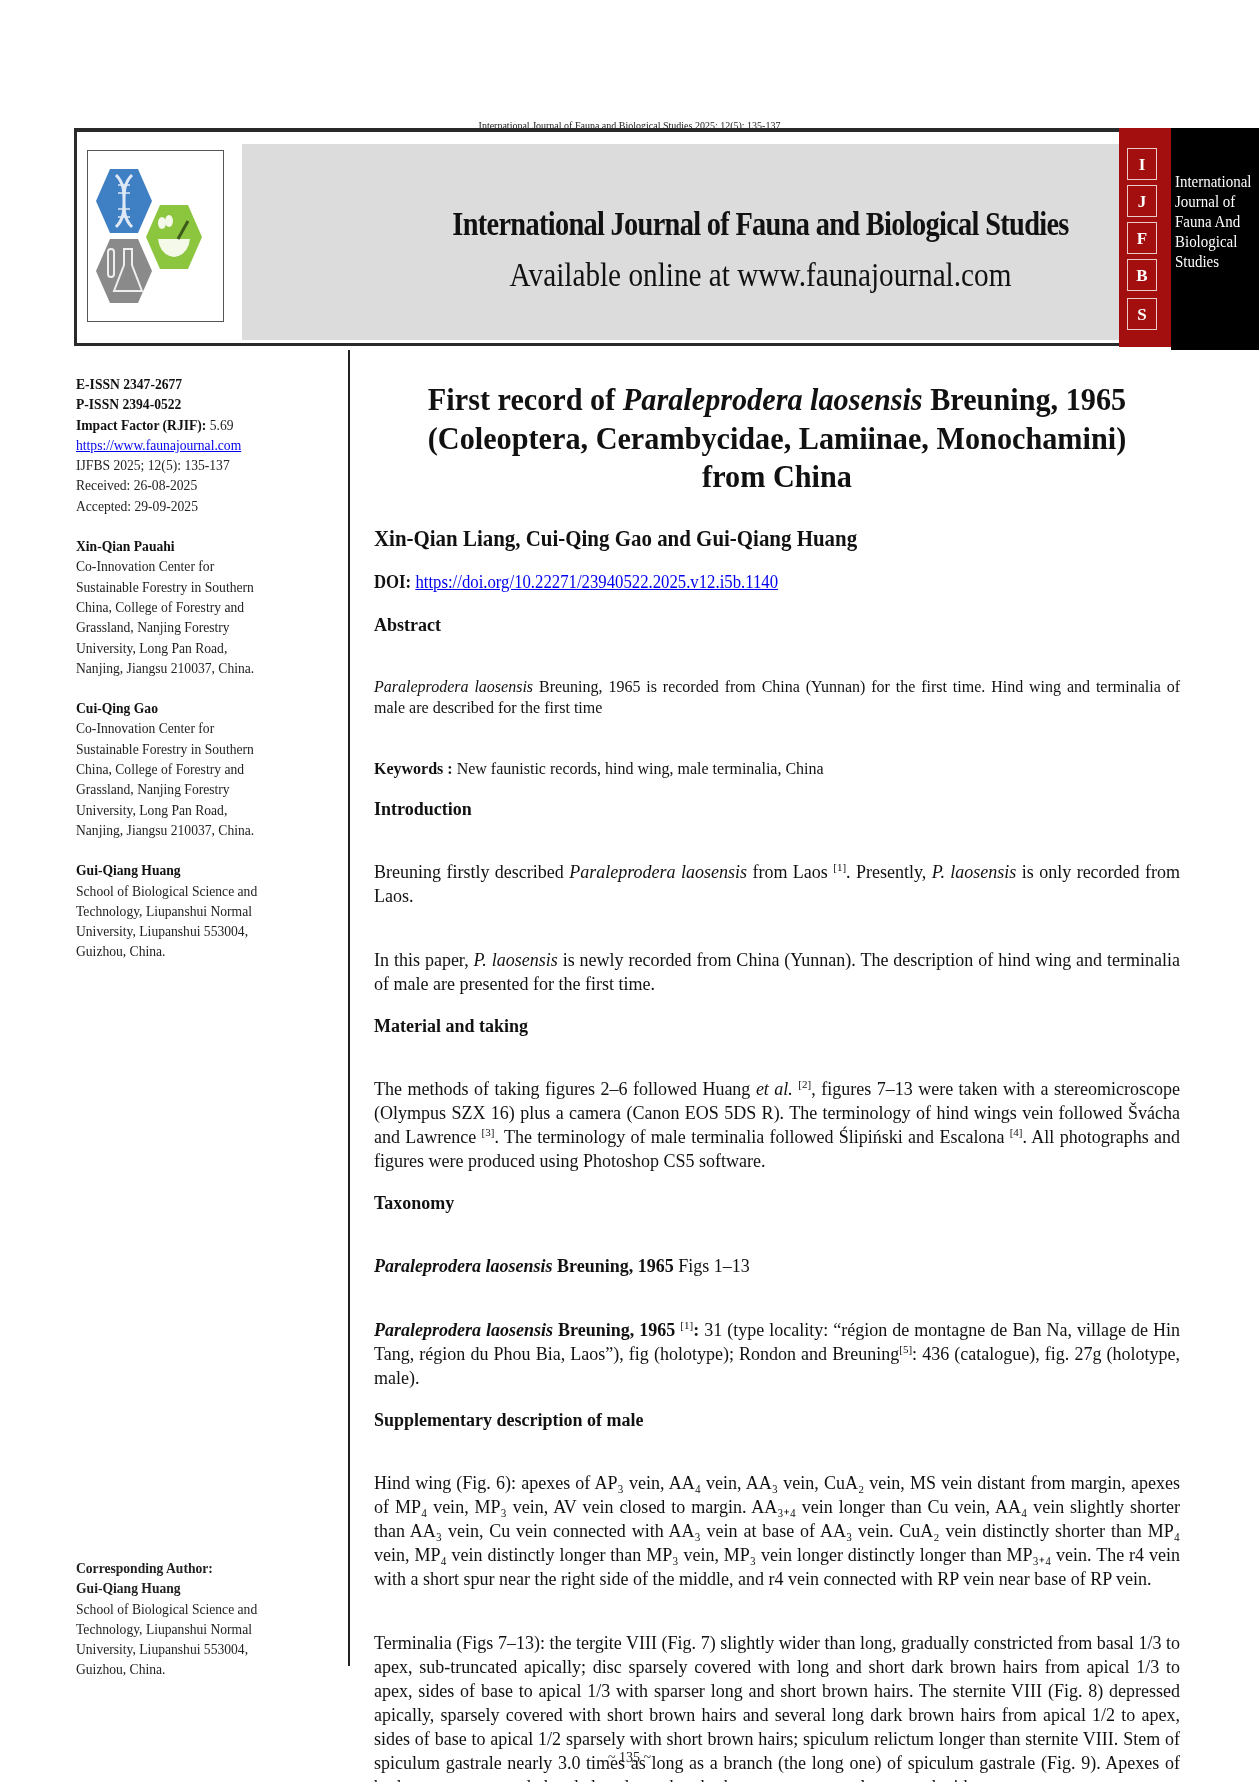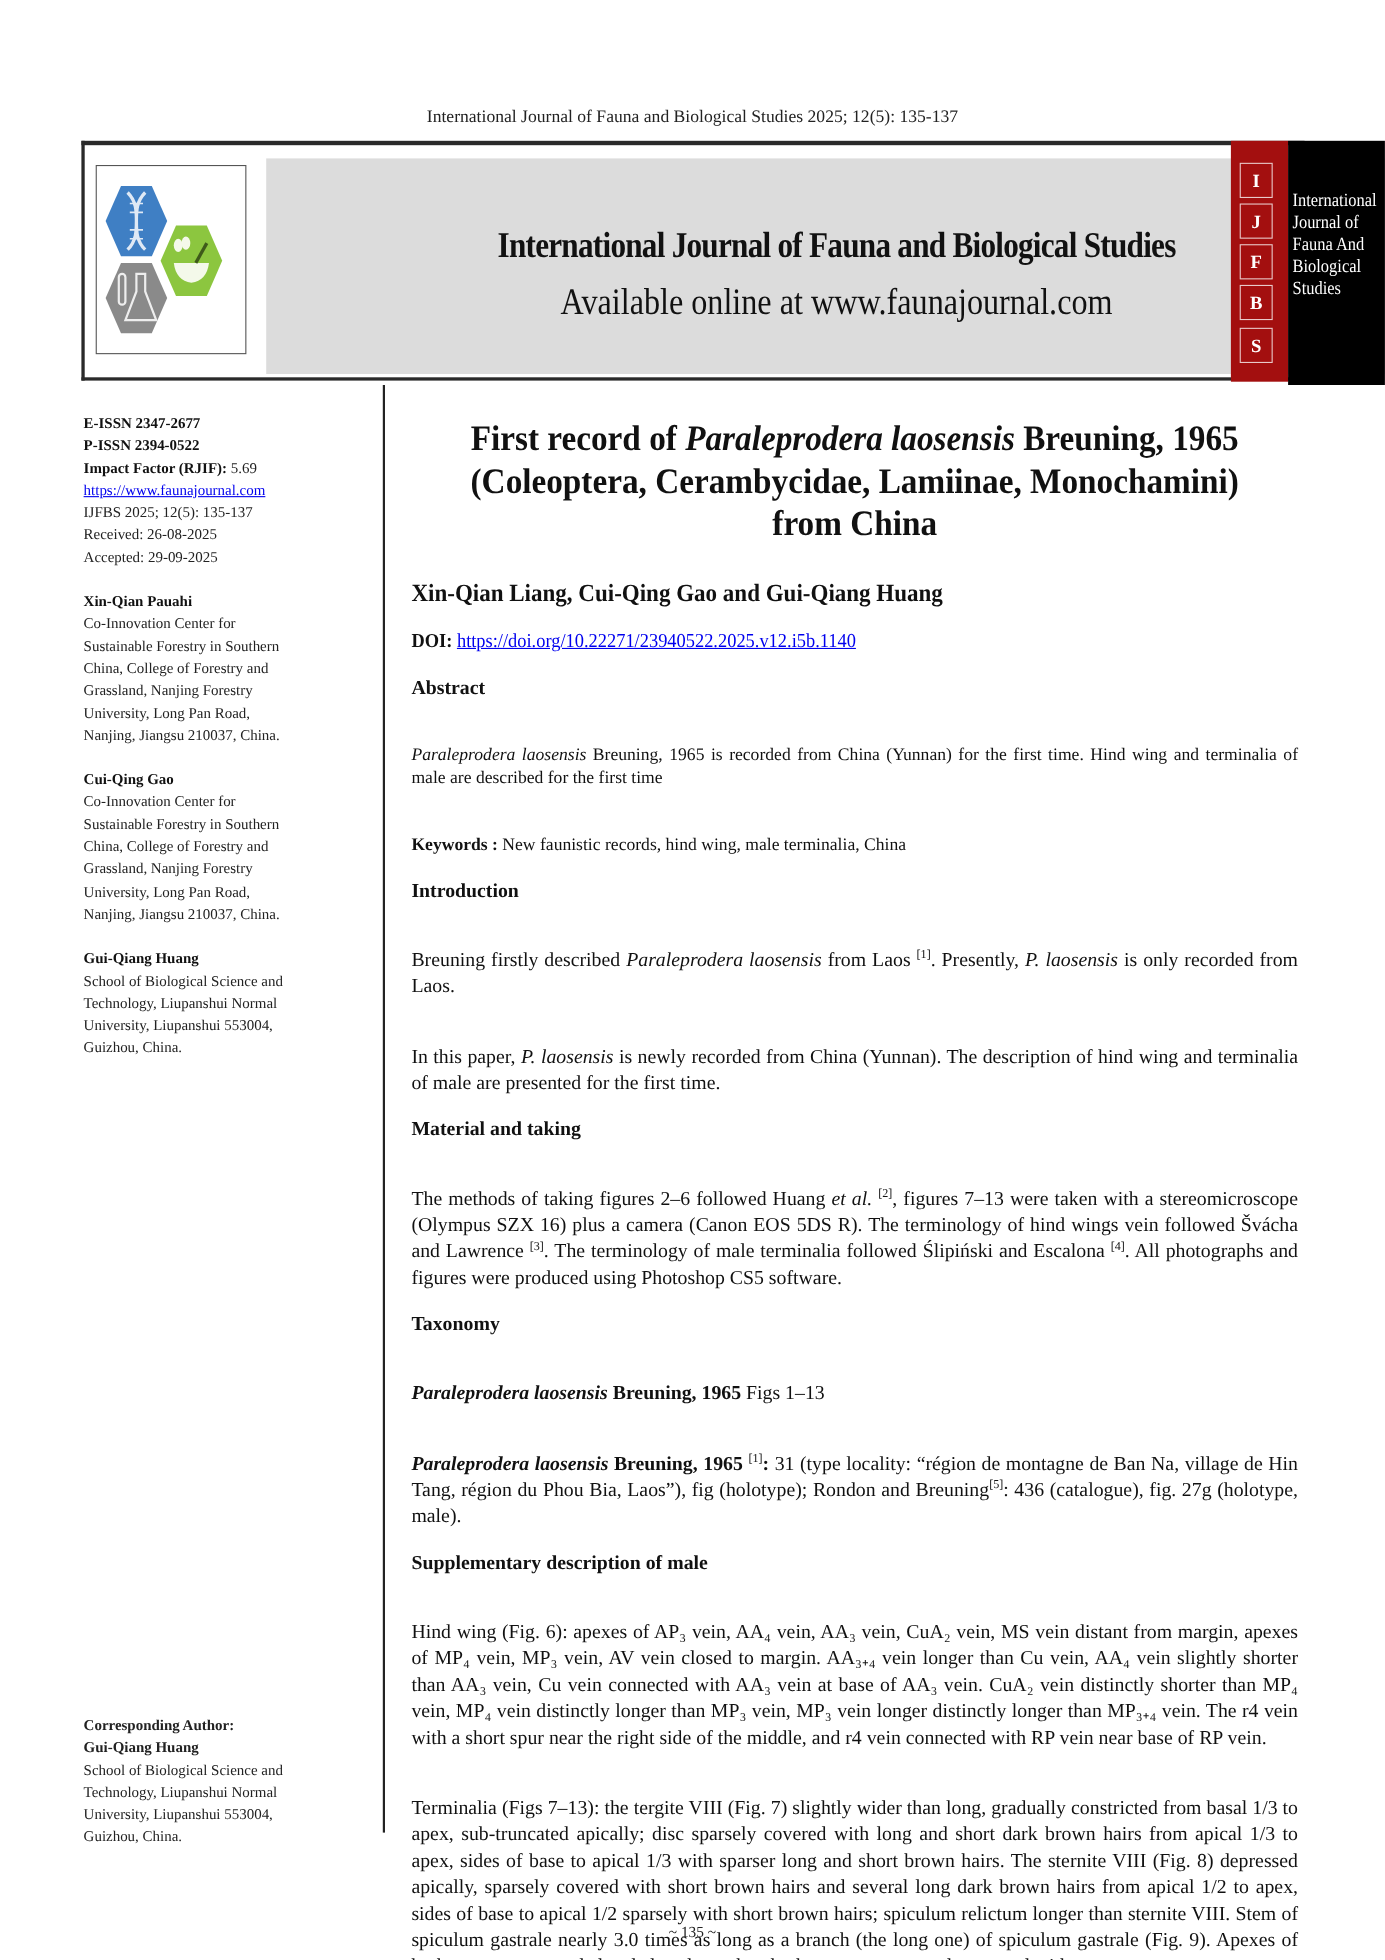--- a/index.html
+++ b/index.html
@@ -1,17 +1,17 @@
 <!DOCTYPE html>
 <html><head>
 <meta charset="utf-8">
 <style>
   html, body { margin: 0; padding: 0; background: #ffffff; }
   body { width: 1259px; height: 1782px; position: relative; overflow: hidden; font-family: "Liberation Serif", serif; color: #111; }
-  .running-head { position: absolute; top: 98px; left: 0; width: 1259px; text-align: center; font-size: 16px; color: #222; }
+  .running-head { position: absolute; top: 120px; left: 0; width: 1259px; text-align: center; font-size: 10px; color: #222; }
 
   
   .banner { position: absolute; top: 128px; left: 74px; width: 1112px; height: 218px; border-top: 4px solid #2a2a2a; border-left: 3px solid #2a2a2a; border-bottom: 3px solid #2a2a2a; box-sizing: border-box; background: #fff; }
   .logo-box { position: absolute; left: 10px; top: 18px; width: 135px; height: 170px; border: 1px solid #555; background: #fff; }
   .banner-grey { position: absolute; left: 165px; top: 12px; width: 1037px; height: 196px; background: #dcdcdc; }
   .banner-title { position: absolute; left: 0; width: 100%; top: 62px; text-align: center; font-family: "Liberation Serif", serif; font-weight: bold; font-size: 33px; letter-spacing: -0.8px; color: #111; transform: scaleX(0.86); }
   .banner-sub { position: absolute; left: 0; width: 100%; top: 112px; text-align: center; font-size: 34px; color: #111; transform: scaleX(0.86); }
   .banner-red { position: absolute; left: 1042px; top: -4px; width: 52px; height: 219px; background: #a30f0f; }
   .banner-black { position: absolute; left: 1094px; top: -4px; width: 100px; height: 222px; background: #000; }
   .ijfbs-letter { position: absolute; left: 8px; width: 30px; height: 32px; border: 1.5px solid #e9c9c9; color: #fff; font-weight: bold; font-size: 17px; text-align: center; line-height: 32px; box-sizing: border-box; }

